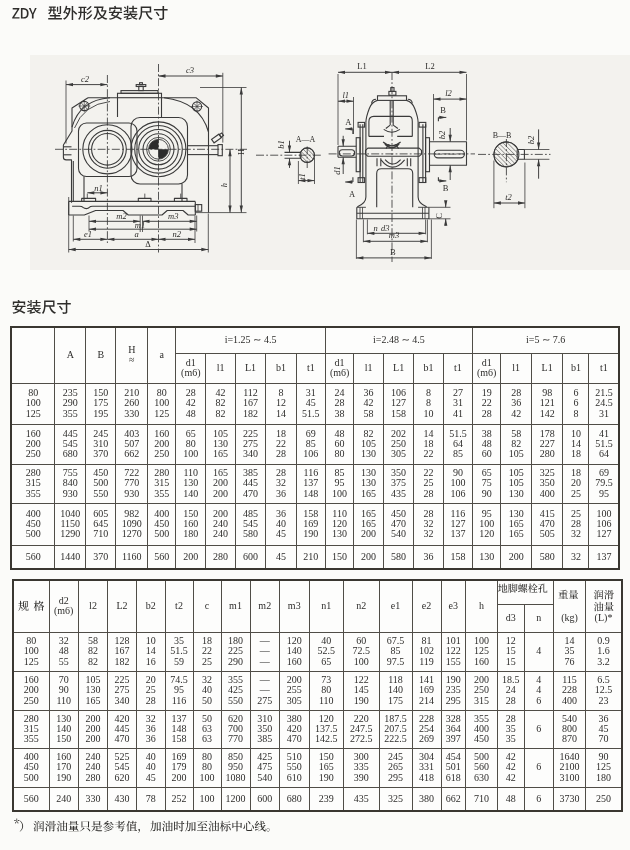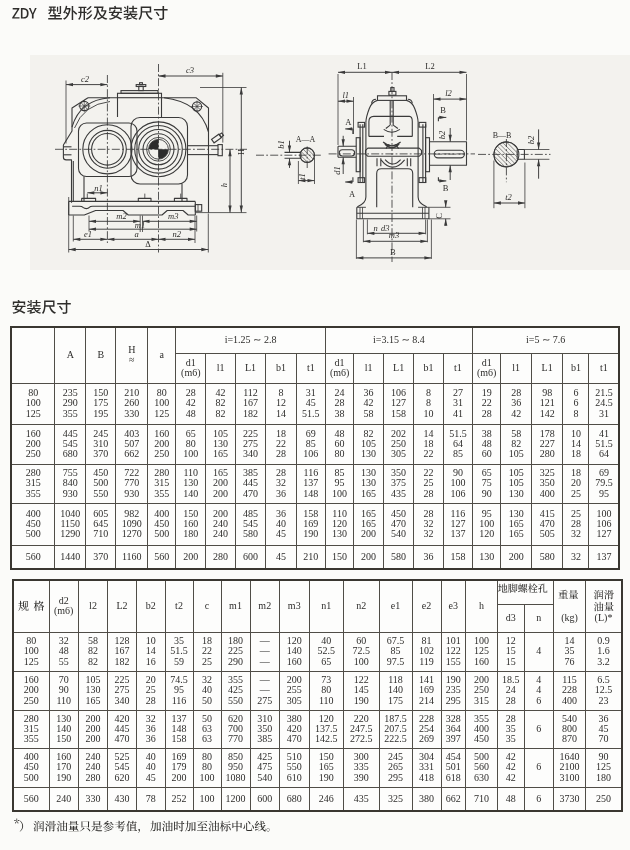--- a/index.html
+++ b/index.html
@@ -39,22 +39,22 @@
       <col style="width:26px">
       <col style="width:30.5px">
     </colgroup>
     <tbody>
       <tr style="height:26px">
         <td rowspan="2"></td>
         <td rowspan="2">A</td>
         <td rowspan="2">B</td>
         <td rowspan="2">H<br>≈</td>
         <td rowspan="2">a</td>
-        <td colspan="5">i=1.25 ∼ 2.8</td>
-        <td colspan="5">i=3.15 ∼ 8.4</td>
+        <td colspan="5">i=1.25 ∼ 4.5</td>
+        <td colspan="5">i=2.48 ∼ 4.5</td>
         <td colspan="5">i=5 ∼ 7.6</td>
       </tr>
       <tr style="height:30px">
         <td>d1<br>(m6)</td>
         <td>l1</td>
         <td>L1</td>
         <td>b1</td>
         <td>t1</td>
         <td>d1<br>(m6)</td>
         <td>l1</td>
@@ -321,21 +321,21 @@
         <td>560</td>
         <td>240</td>
         <td>330</td>
         <td>430</td>
         <td>78</td>
         <td>252</td>
         <td>100</td>
         <td>1200</td>
         <td>600</td>
         <td>680</td>
-        <td>246</td>
+        <td>239</td>
         <td>435</td>
         <td>325</td>
         <td>380</td>
         <td>662</td>
         <td>710</td>
         <td>48</td>
         <td>6</td>
         <td>3730</td>
         <td>250</td>
       </tr>

